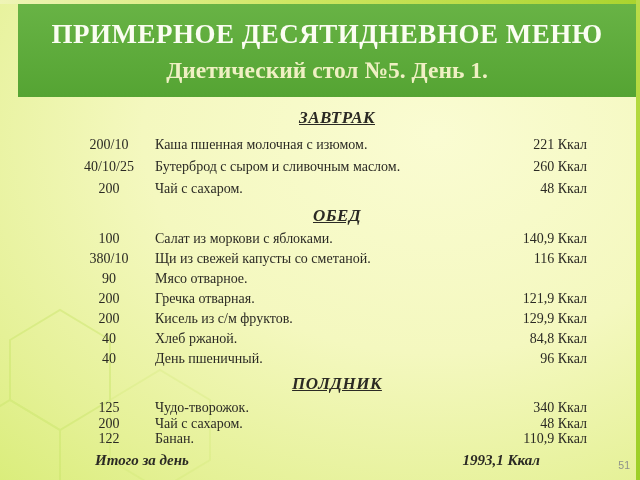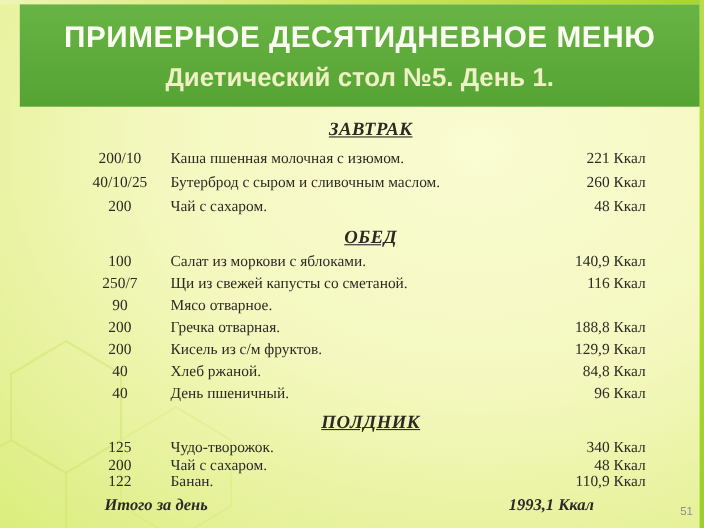--- a/index.html
+++ b/index.html
@@ -22,21 +22,21 @@
     background:linear-gradient(90deg,#eff4b6 0%,#cfe763 45%,var(--accent-lime,#aad42e) 100%);
   }
   .right-strip{
     position:absolute;top:0;right:0;bottom:0;width:4px;
     background:linear-gradient(180deg,#b9dc48 0%,var(--accent-lime,#aad42e) 60%,#9ccf28 100%);
   }
 
   .header-band{
     position:absolute;top:4px;left:5px;right:4px;height:93px;
     background:linear-gradient(180deg,var(--header-green-light,#68b345) 0%,var(--header-green-dark,#55a433) 100%);
-    font-family:Liberation Sans, sans-serif;font-weight:bold;text-align:center;margin-left:13px;
+    font-family:Liberation Serif, serif;font-weight:bold;text-align:center;margin-left:13px;
   }
   .title{
     margin-top:13px;line-height:34px;font-size:27px;letter-spacing:.5px;
     color:var(--title-color,#fbfdf2);
   }
   .subtitle{
     margin-top:4px;line-height:30px;font-size:23.5px;
     color:var(--subtitle-color,#eff0c3);
   }
 
@@ -117,32 +117,32 @@
         </div>
       </div>
       <div class="section-header" id="sec-h-1">ОБЕД</div>
       <div class="rows" id="rows-1">
         <div class="row">
           <span class="portion">100</span>
           <span class="dish">Салат из моркови с яблоками.</span>
           <span class="kcal">140,9 Ккал</span>
         </div>
         <div class="row">
-          <span class="portion">250/7</span>
+          <span class="portion">380/10</span>
           <span class="dish">Щи из свежей капусты со сметаной.</span>
           <span class="kcal">116 Ккал</span>
         </div>
         <div class="row">
           <span class="portion">90</span>
           <span class="dish">Мясо отварное.</span>
         </div>
         <div class="row">
           <span class="portion">200</span>
           <span class="dish">Гречка отварная.</span>
-          <span class="kcal">188,8 Ккал</span>
+          <span class="kcal">121,9 Ккал</span>
         </div>
         <div class="row">
           <span class="portion">200</span>
           <span class="dish">Кисель из с/м фруктов.</span>
           <span class="kcal">129,9 Ккал</span>
         </div>
         <div class="row">
           <span class="portion">40</span>
           <span class="dish">Хлеб ржаной.</span>
           <span class="kcal">84,8 Ккал</span>

